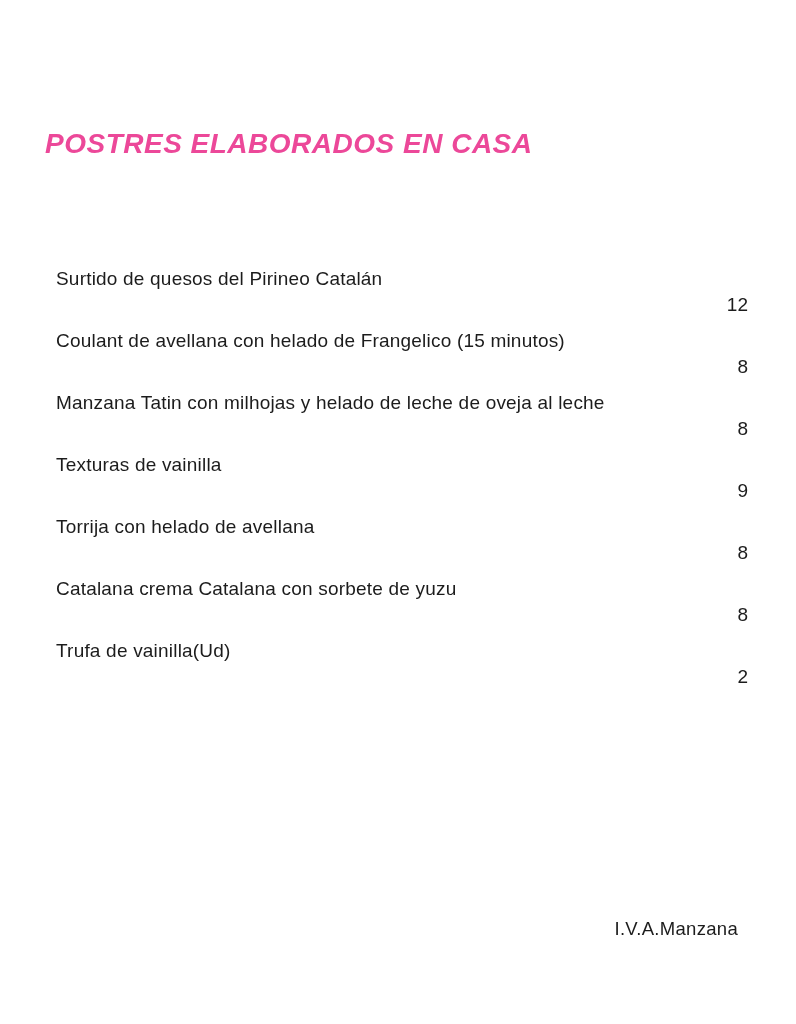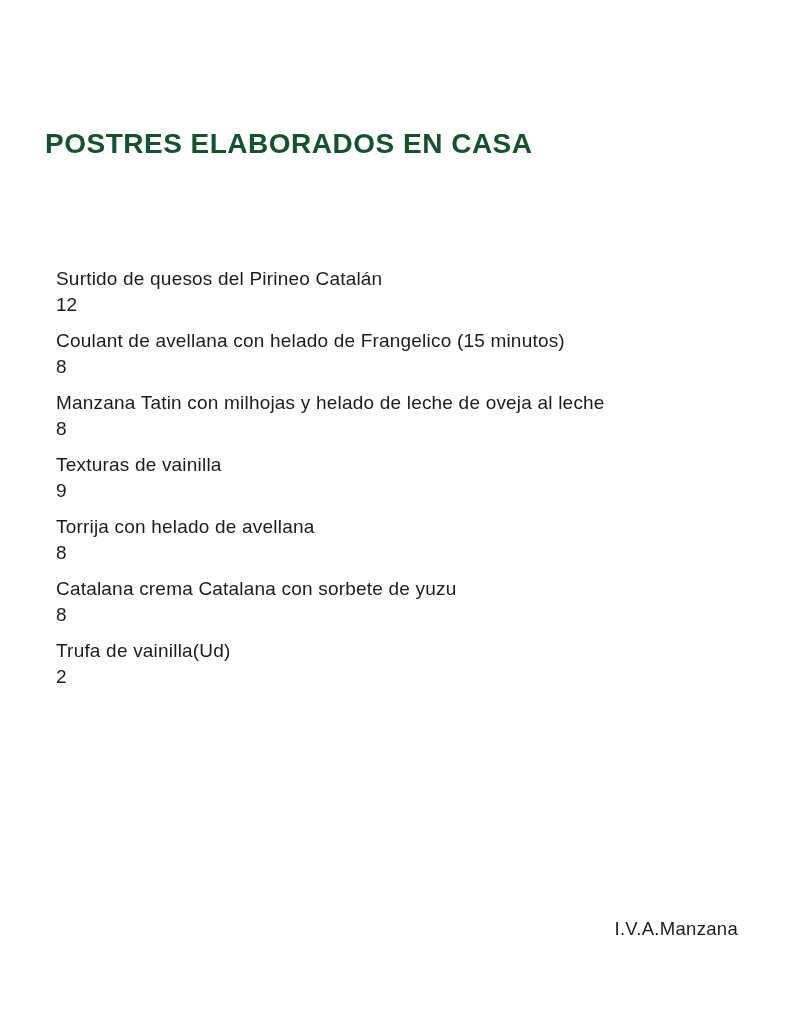--- a/index.html
+++ b/index.html
@@ -21,41 +21,43 @@
     overflow: hidden;
   }
   .title {
     position: absolute;
     left: 45px;
     top: 128px;
     margin: 0;
     font-size: 28px;
     font-weight: bold;
     letter-spacing: 0.5px;
-    color: #14532d;
+    color: #ec4899;
     white-space: nowrap;
+    font-style: italic;
   }
   .menu {
     position: absolute;
     left: 56px;
     top: 266px;
     width: 692px;
   }
   .menu-item {
     margin-bottom: 10px;
   }
   .item-name {
     font-size: 19px;
     line-height: 26px;
     letter-spacing: 0.2px;
     white-space: nowrap;
   }
   .item-price {
     font-size: 19px;
     line-height: 26px;
+    text-align: right;
   }
   .footer {
     position: absolute;
     top: 918px;
     right: 58px;
     font-size: 18.5px;
     letter-spacing: 0.3px;
   }
 </style>
 </head>

